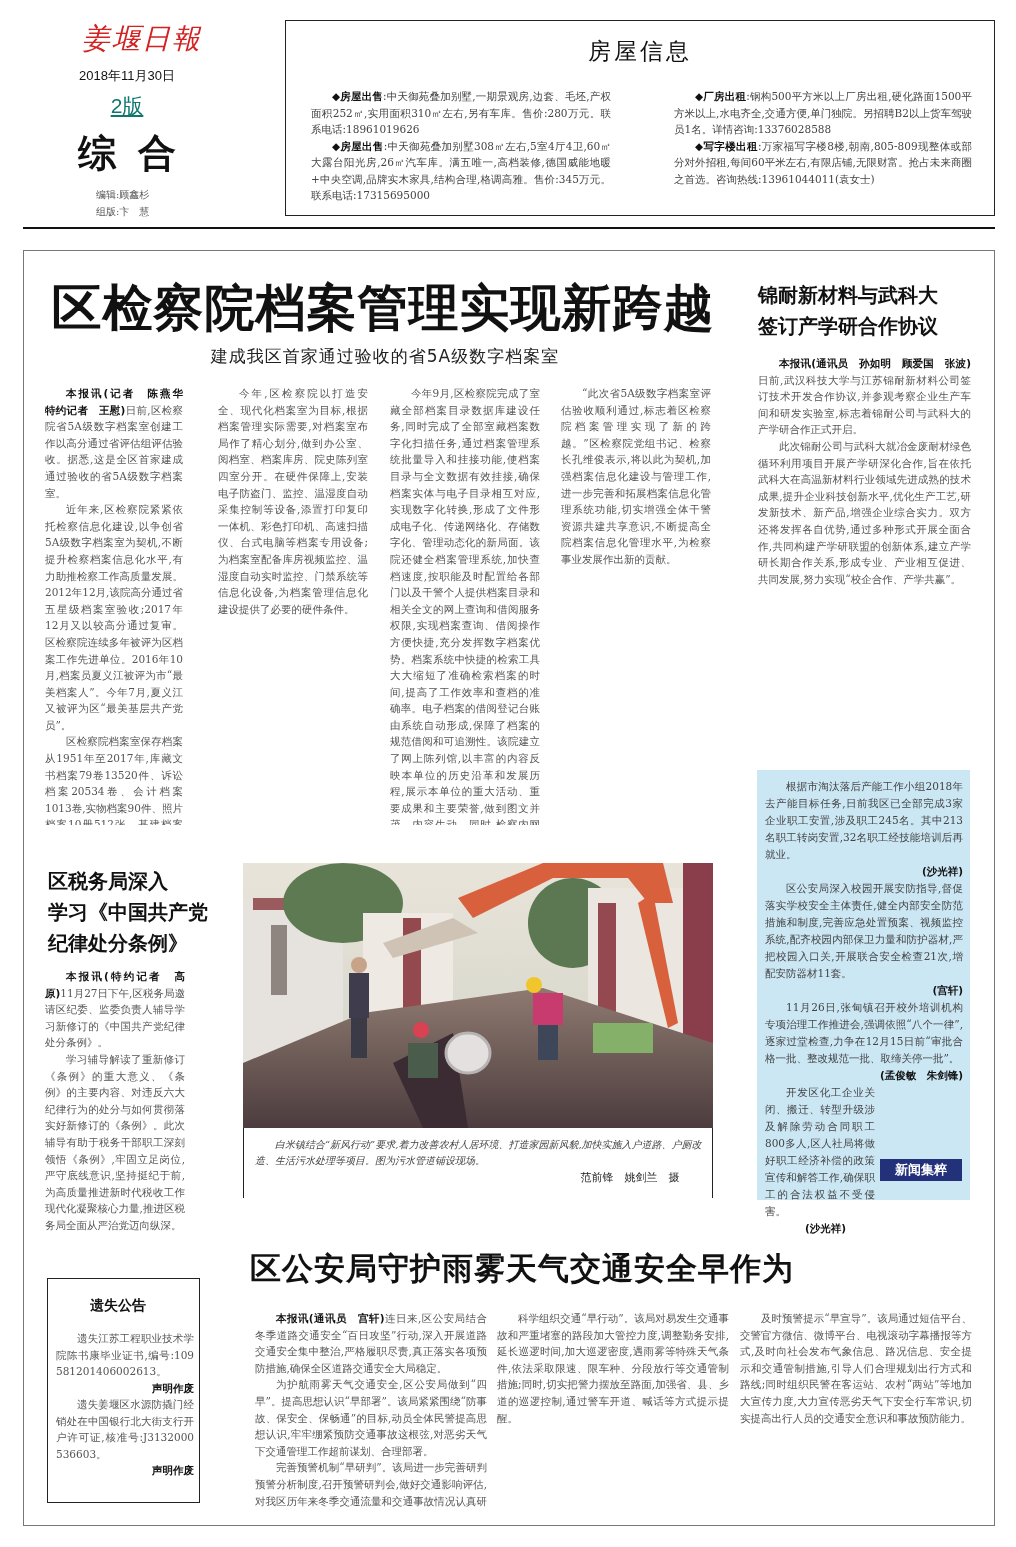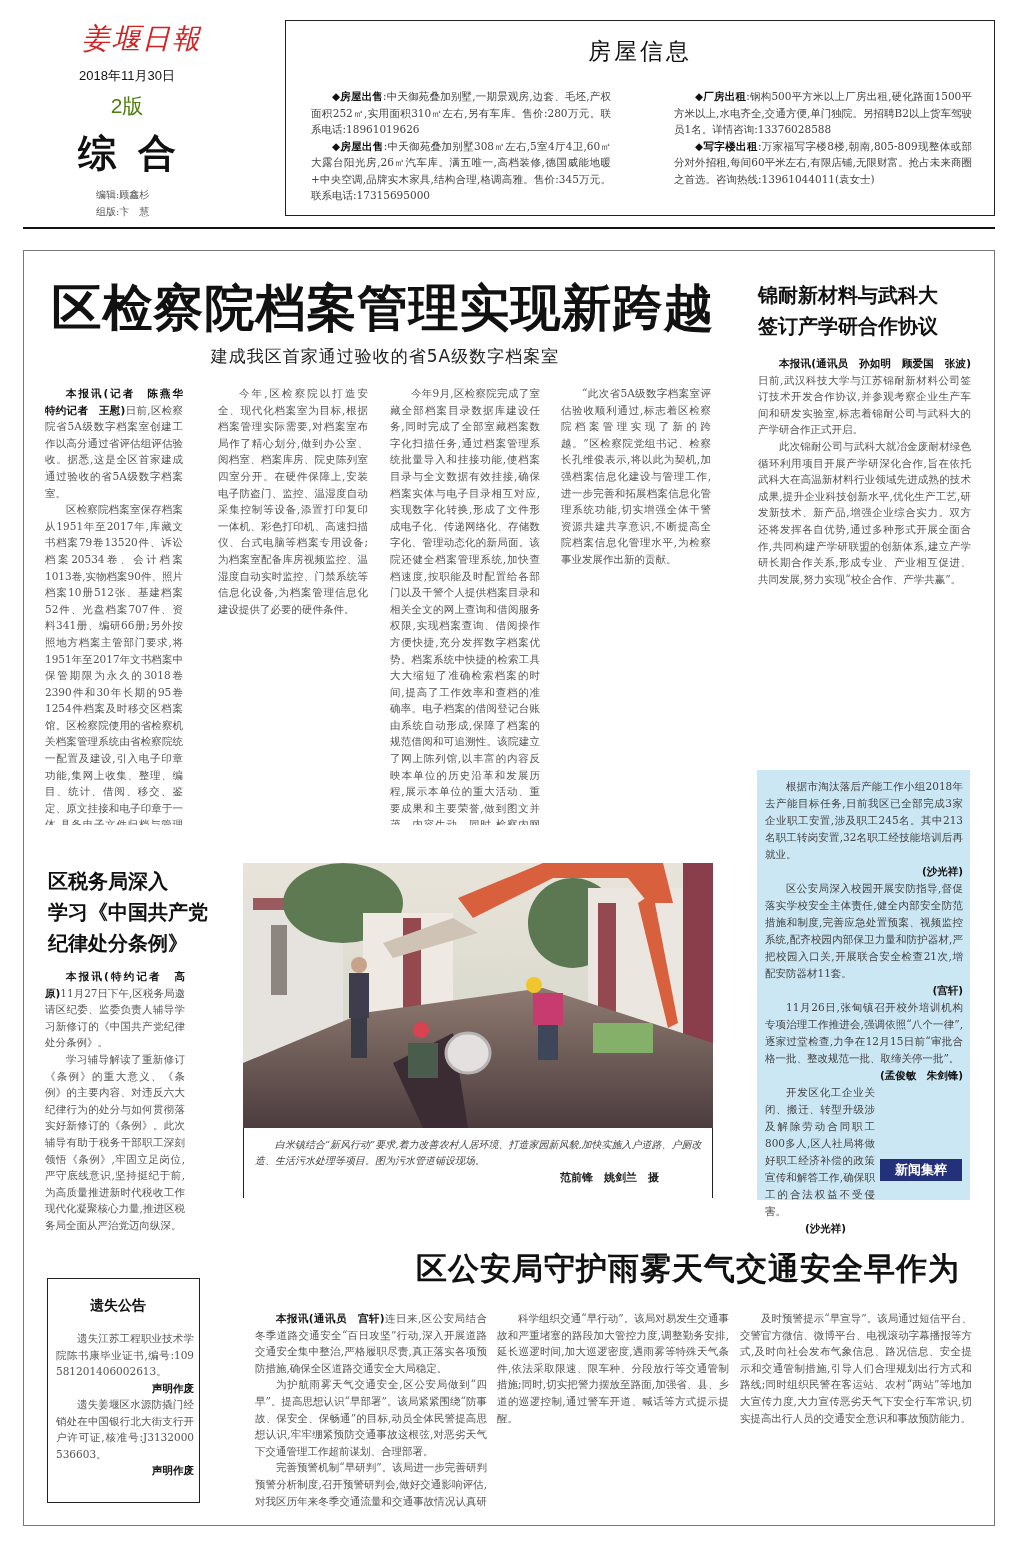--- a/index.html
+++ b/index.html
@@ -4,21 +4,21 @@
 <style>
   * { box-sizing: border-box; margin: 0; padding: 0; }
   html, body { width: 1016px; height: 1547px; background: #ffffff; overflow: hidden; }
   body { position: relative; font-family: "DejaVu Serif", serif; color: #333; }
 
   .abs { position: absolute; }
 
   
   .logo { left: 52px; top: 20px; width: 150px; text-align: right; color: #d42121; font-size: 28px; font-weight: normal; font-style: italic; letter-spacing: 2px; font-family: "DejaVu Serif", serif; }
   .date { left: 52px; top: 67px; width: 150px; text-align: center; font-family: "Liberation Sans", sans-serif; font-size: 13px; color: #111; }
-  .edition { left: 52px; top: 92px; width: 150px; text-align: center; font-family: "Liberation Sans", sans-serif; font-size: 21px; color: #4d7c0f; }
+  .edition { left: 52px; top: 92px; width: 150px; text-align: center; font-family: "Liberation Sans", sans-serif; font-size: 21px; color: #0f766e; text-decoration: underline; }
   .section { left: 52px; top: 128px; width: 150px; text-align: center; font-size: 38px; font-weight: bold; color: #111; letter-spacing: 22px; padding-left: 22px; }
   .staff { left: 96px; width: 120px; font-size: 10px; color: #555; }
   .staff.s1 { top: 188px; }
   .staff.s2 { top: 205px; }
 
   
   .housing-box { left: 285px; top: 20px; width: 710px; height: 196px; border: 1.5px solid #222; }
   .housing-title { left: 285px; top: 36px; width: 710px; text-align: center; font-family: "DejaVu Sans", sans-serif; font-size: 23px; color: #111; letter-spacing: 3px; }
   .housing-col { top: 88px; width: 230px; font-size: 10.5px; line-height: 16.5px; color: #444; text-align: justify; }
   .housing-col p { text-indent: 2em; }
@@ -58,24 +58,24 @@
 
   
   .tax-headline { left: 48px; top: 866px; width: 200px; font-family: "DejaVu Sans", sans-serif; font-weight: bold; font-size: 20px; line-height: 31px; color: #111; }
   .tax-body { left: 45px; top: 968px; width: 140px; }
 
   
   .photo { left: 243px; top: 863px; width: 470px; height: 265px; overflow: hidden; background: #b8a99a; }
   .photo-frame { left: 243px; top: 1128px; width: 470px; height: 70px; border-left: 1.5px solid #222; border-right: 1.5px solid #222; }
   .photo-caption { left: 255px; top: 1137px; width: 450px; font-size: 10px; line-height: 16px; color: #444; font-style: italic; }
   .photo-caption p { text-indent: 2em; }
-  .photo-credit { left: 560px; top: 1170px; width: 140px; text-align: left; font-family: "DejaVu Sans", sans-serif; font-weight: bold; font-size: 11px; color: #222; word-spacing: 6px; }
-
-  
-  .bottom-headline { left: 250px; top: 1248px; width: 710px; text-align: right; font-family: "DejaVu Sans", sans-serif; font-weight: bold; font-size: 31px; color: #111; letter-spacing: 1px; }
+  .photo-credit { left: 560px; top: 1170px; width: 140px; text-align: center; font-family: "DejaVu Sans", sans-serif; font-weight: normal; font-size: 11px; color: #222; word-spacing: 6px; }
+
+  
+  .bottom-headline { left: 250px; top: 1248px; width: 710px; text-align: left; font-family: "DejaVu Sans", sans-serif; font-weight: bold; font-size: 31px; color: #111; letter-spacing: 1px; }
 
   .b1 { left: 255px; top: 1310px; width: 232px; }
   .b2 { left: 497px; top: 1310px; width: 232px; }
   .b3 { left: 740px; top: 1310px; width: 232px; }
 
   
   .notice-box { left: 47px; top: 1278px; width: 153px; height: 225px; border: 1.5px solid #222; }
   .notice-title { left: 47px; top: 1297px; width: 142px; text-align: center; font-family: "DejaVu Sans", sans-serif; font-weight: bold; font-size: 14px; color: #111; }
   .notice-body { left: 56px; top: 1330px; width: 138px; font-size: 10.5px; line-height: 16.5px; color: #555; text-align: justify; }
   .notice-body p { text-indent: 2em; word-break: break-all; }
@@ -103,20 +103,21 @@
 </div>
 
 <div class="abs top-rule"></div>
 <div class="abs main-frame"></div>
 
 <div class="abs main-headline">区检察院档案管理实现新跨越</div>
 <div class="abs main-subhead">建成我区首家通过验收的省5A级数字档案室</div>
 
 <div class="abs col c1" style="height:440px; overflow:hidden;">
   <p><span class="lead">本报讯(记者　陈燕华　特约记者　王慰)</span><span>日前,区检察院省5A级数字档案室创建工作以高分通过省评估组评估验收。据悉,这是全区首家建成通过验收的省5A级数字档案室。</span></p>
+  <p>近年来,区检察院紧紧依托检察信息化建设,以争创省5A级数字档案室为契机,不断提升检察档案信息化水平,有力助推检察工作高质量发展。2012年12月,该院高分通过省五星级档案室验收;2017年12月又以较高分通过复审。区检察院连续多年被评为区档案工作先进单位。2016年10月,档案员夏义江被评为市“最美档案人”。今年7月,夏义江又被评为区“最美基层共产党员”。</p>
   <p>区检察院档案室保存档案从1951年至2017年,库藏文书档案79卷13520件、诉讼档案20534卷、会计档案1013卷,实物档案90件、照片档案10册512张、基建档案52件、光盘档案707件、资料341册、编研66册;另外按照地方档案主管部门要求,将1951年至2017年文书档案中保管期限为永久的3018卷2390件和30年长期的95卷1254件档案及时移交区档案馆。区检察院使用的省检察机关档案管理系统由省检察院统一配置及建设,引入电子印章功能,集网上收集、整理、编目、统计、借阅、移交、鉴定、原文挂接和电子印章于一体,具备电子文件归档与管理功能。</p>
 </div>
 <div class="abs col c2" style="height:440px; overflow:hidden;">
   <p>今年,区检察院以打造安全、现代化档案室为目标,根据档案管理实际需要,对档案室布局作了精心划分,做到办公室、阅档室、档案库房、院史陈列室四室分开。在硬件保障上,安装电子防盗门、监控、温湿度自动采集控制等设备,添置打印复印一体机、彩色打印机、高速扫描仪、台式电脑等档案专用设备;为档案室配备库房视频监控、温湿度自动实时监控、门禁系统等信息化设备,为档案管理信息化建设提供了必要的硬件条件。</p>
 </div>
 <div class="abs col c3" style="height:440px; overflow:hidden;">
   <p>今年9月,区检察院完成了室藏全部档案目录数据库建设任务,同时完成了全部室藏档案数字化扫描任务,通过档案管理系统批量导入和挂接功能,使档案目录与全文数据有效挂接,确保档案实体与电子目录相互对应,实现数字化转换,形成了文件形成电子化、传递网络化、存储数字化、管理动态化的新局面。该院还健全档案管理系统,加快查档速度,按职能及时配置给各部门以及干警个人提供档案目录和相关全文的网上查询和借阅服务权限,实现档案查询、借阅操作方便快捷,充分发挥数字档案优势。档案系统中快捷的检索工具大大缩短了准确检索档案的时间,提高了工作效率和查档的准确率。电子档案的借阅登记台账由系统自动形成,保障了档案的规范借阅和可追溯性。该院建立了网上陈列馆,以丰富的内容反映本单位的历史沿革和发展历程,展示本单位的重大活动、重要成果和主要荣誉,做到图文并茂、内容生动。同时,检察内网和门户网站专门设置了档案专栏,发布有关档案信息化建设情况、室藏档案信息及档案管理的动态信息以及档案工作成绩,充分展示档案信息化工作新成果,助推检察工作新提升。</p>
 </div>
 <div class="abs col c4" style="height:440px; overflow:hidden;">
   <p>“此次省5A级数字档案室评估验收顺利通过,标志着区检察院档案管理实现了新的跨越。”区检察院党组书记、检察长孔维俊表示,将以此为契机,加强档案信息化建设与管理工作,进一步完善和拓展档案信息化管理系统功能,切实增强全体干警资源共建共享意识,不断提高全院档案信息化管理水平,为检察事业发展作出新的贡献。</p>

